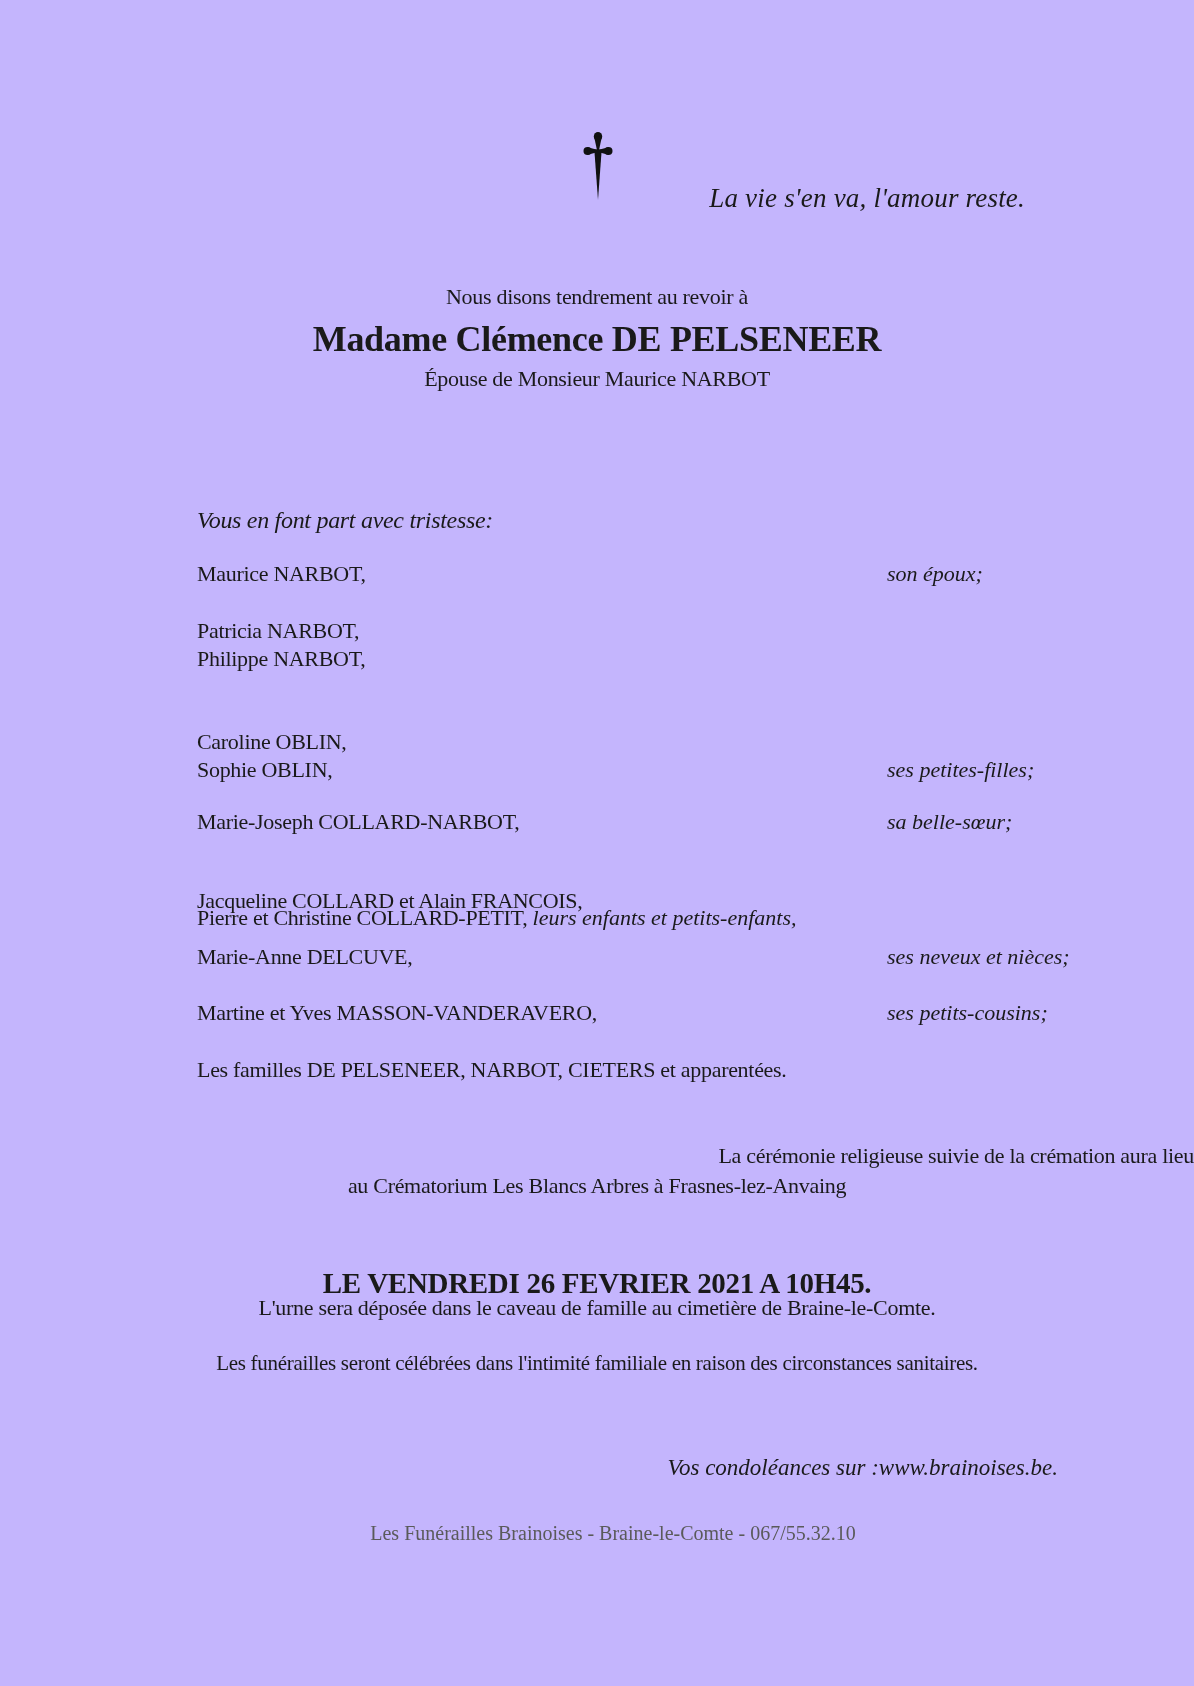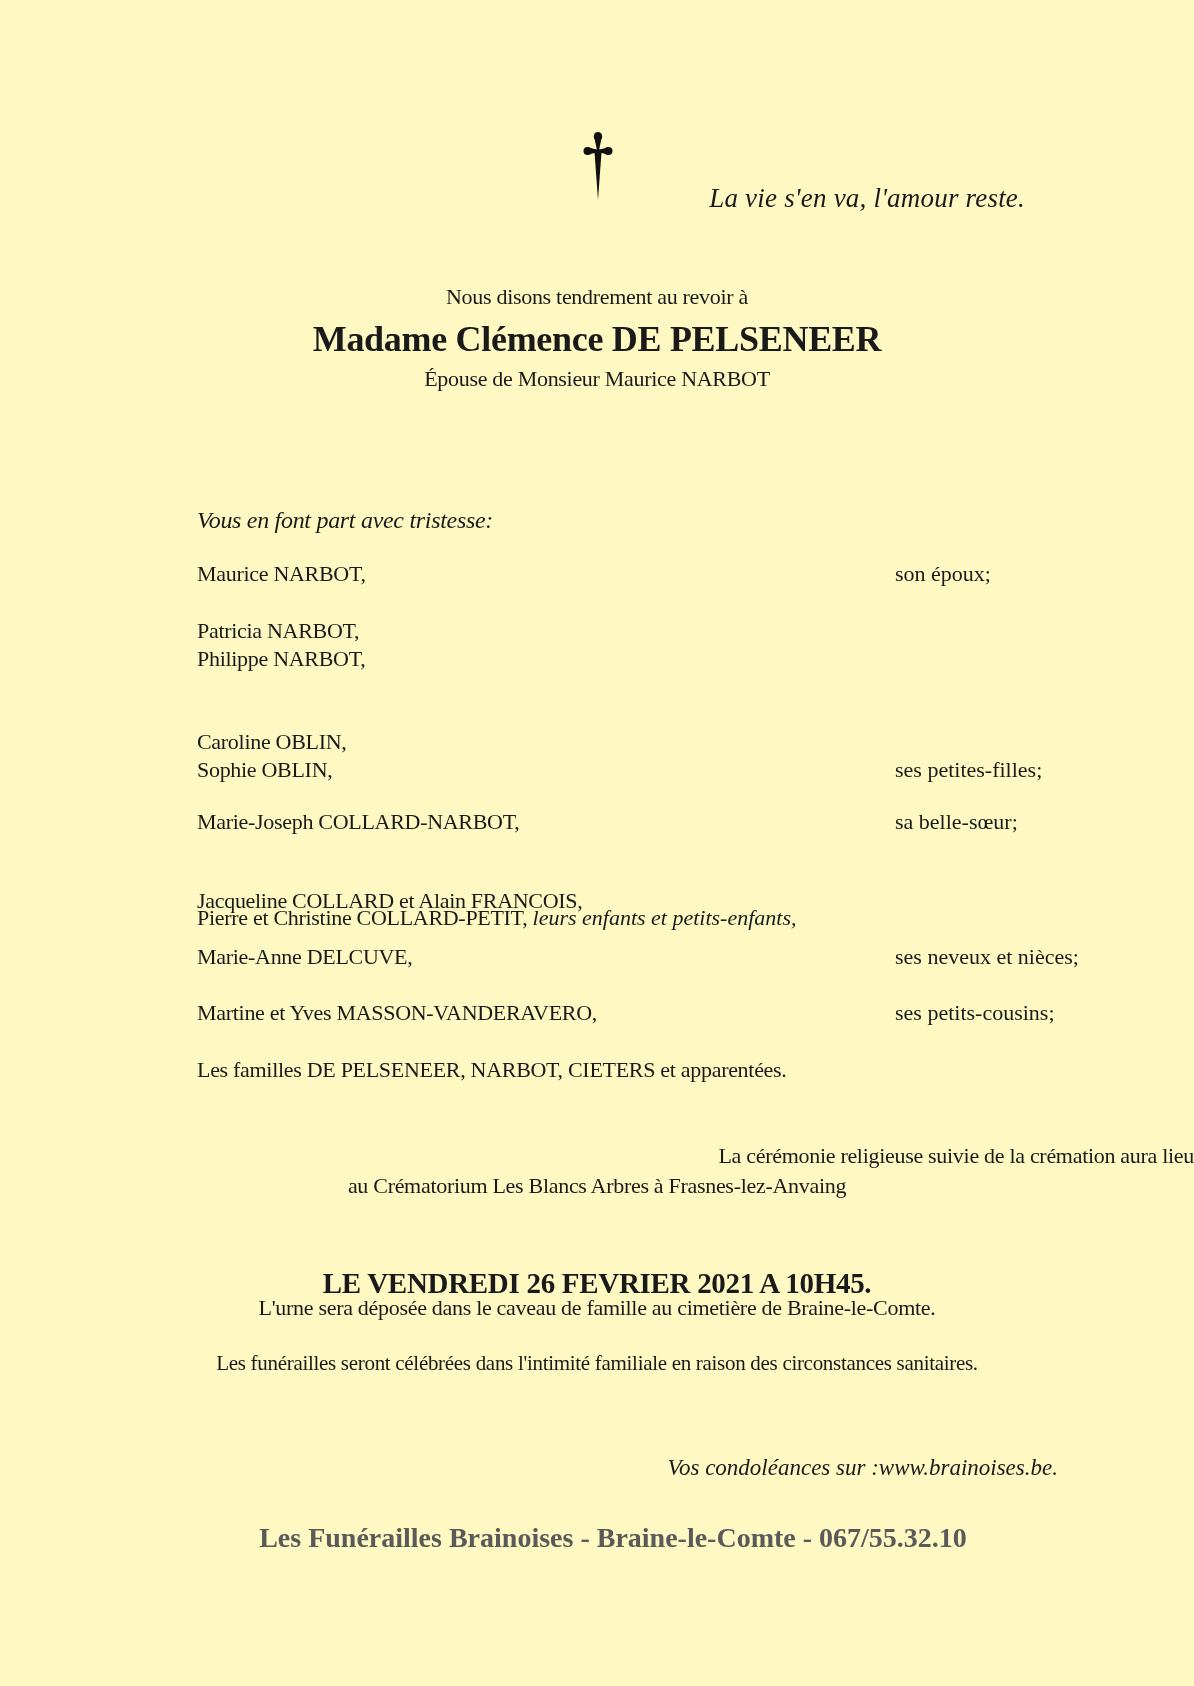--- a/index.html
+++ b/index.html
@@ -4,21 +4,21 @@
 <style>
   html, body {
     margin: 0;
     padding: 0;
     background: #ffffff;
   }
   .page {
     position: relative;
     width: 1194px;
     height: 1686px;
-    background: #fef9c3;
+    background: #c4b5fd;
     font-family: "Liberation Serif", "DejaVu Serif", serif;
     color: #1a1a1a;
     letter-spacing: -0.3px;
     overflow: hidden;
   }
   .abs { position: absolute; }
   .center-line {
     left: 0;
     right: 0;
     text-align: center;
@@ -54,43 +54,43 @@
     left: 197px;
     right: 100px;
     font-size: 22px;
     line-height: 30px;
     white-space: nowrap;
   }
   .fam-row .relation {
     position: absolute;
     left: 690px;
     top: 0;
+    font-style: italic;
     letter-spacing: 0px;
-    margin-left: 8px;
   }
   .fam-row .suffix { font-style: italic; letter-spacing: 0px; }
   .ceremony-1 { top: 1141px; text-align: right; }
   .ceremony-2 { top: 1171px; }
   .date-line  { top: 1230px; font-size: 29px; font-weight: bold; line-height: 34px; margin-top: 36px; }
   .urn-line   { top: 1293px; }
   .privacy-line { top: 1348px; font-size: 21px; }
   .condolences {
     top: 1455px;
     right: 136px;
     font-size: 23px;
     font-style: italic;
     letter-spacing: 0px;
   }
   .footer-line {
     top: 1522px;
     left: 0;
     right: 0;
     text-align: center;
-    font-size: 28px;
-    font-weight: bold;
+    font-size: 20px;
+    font-weight: normal;
     color: #5a5a5a;
     letter-spacing: 0px;
     padding-left: 32px;
   }
 </style>
 </head>
 <body>
 
 <div class="page">
 

